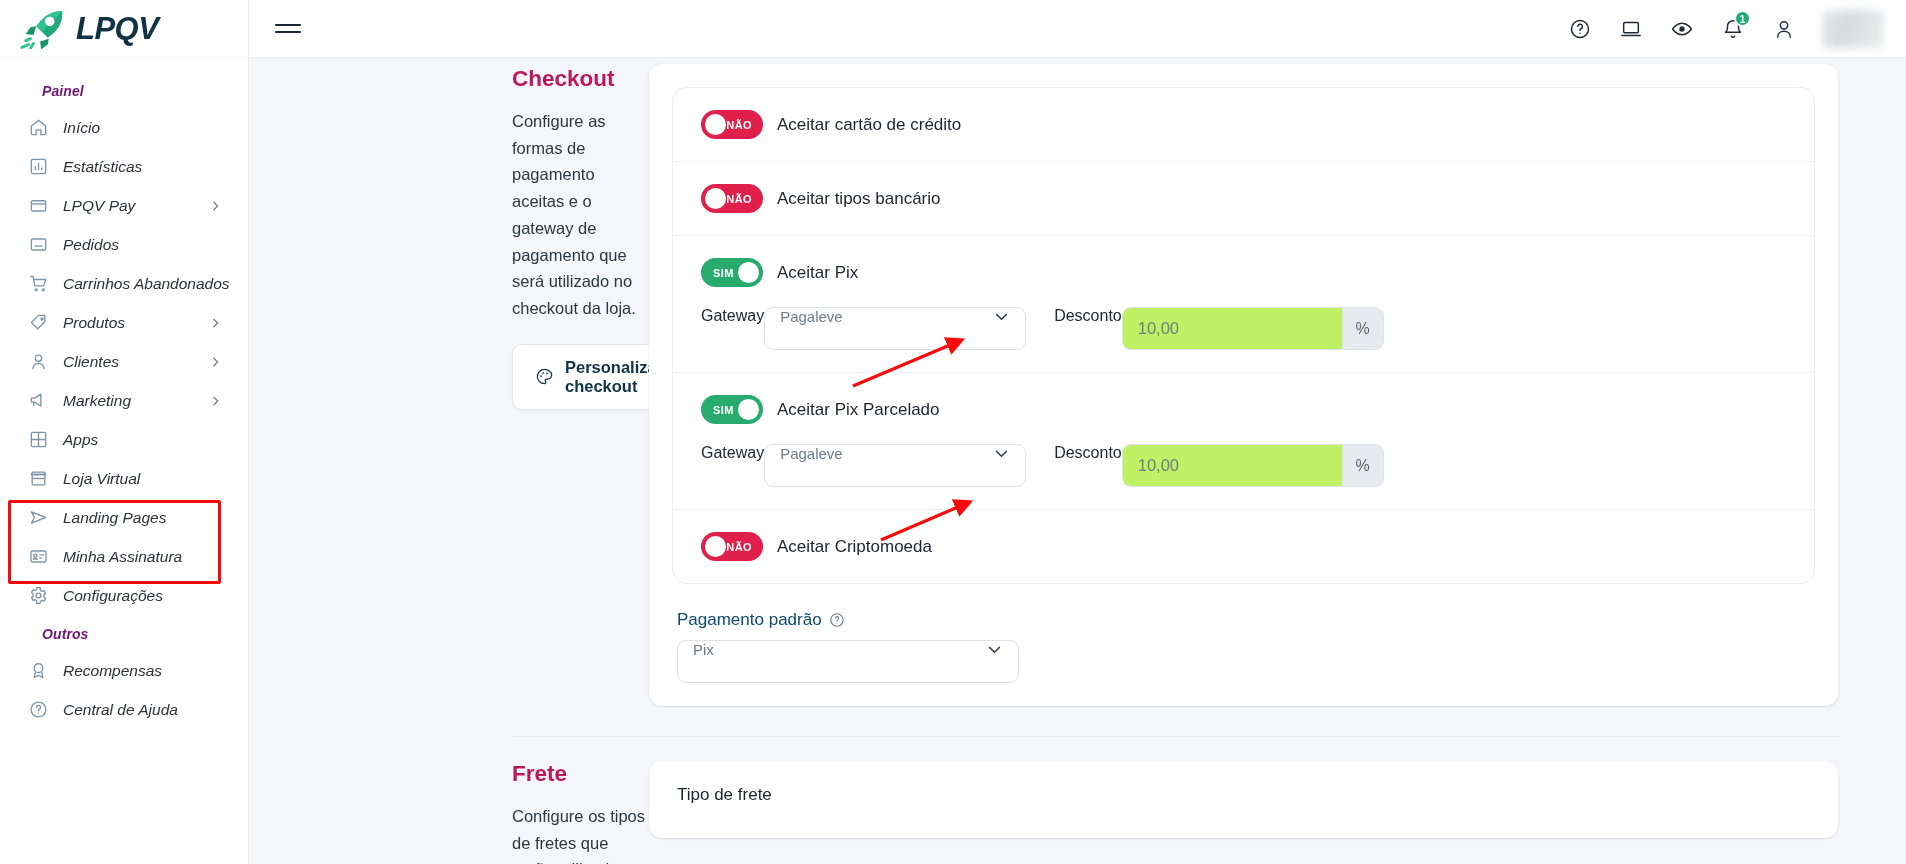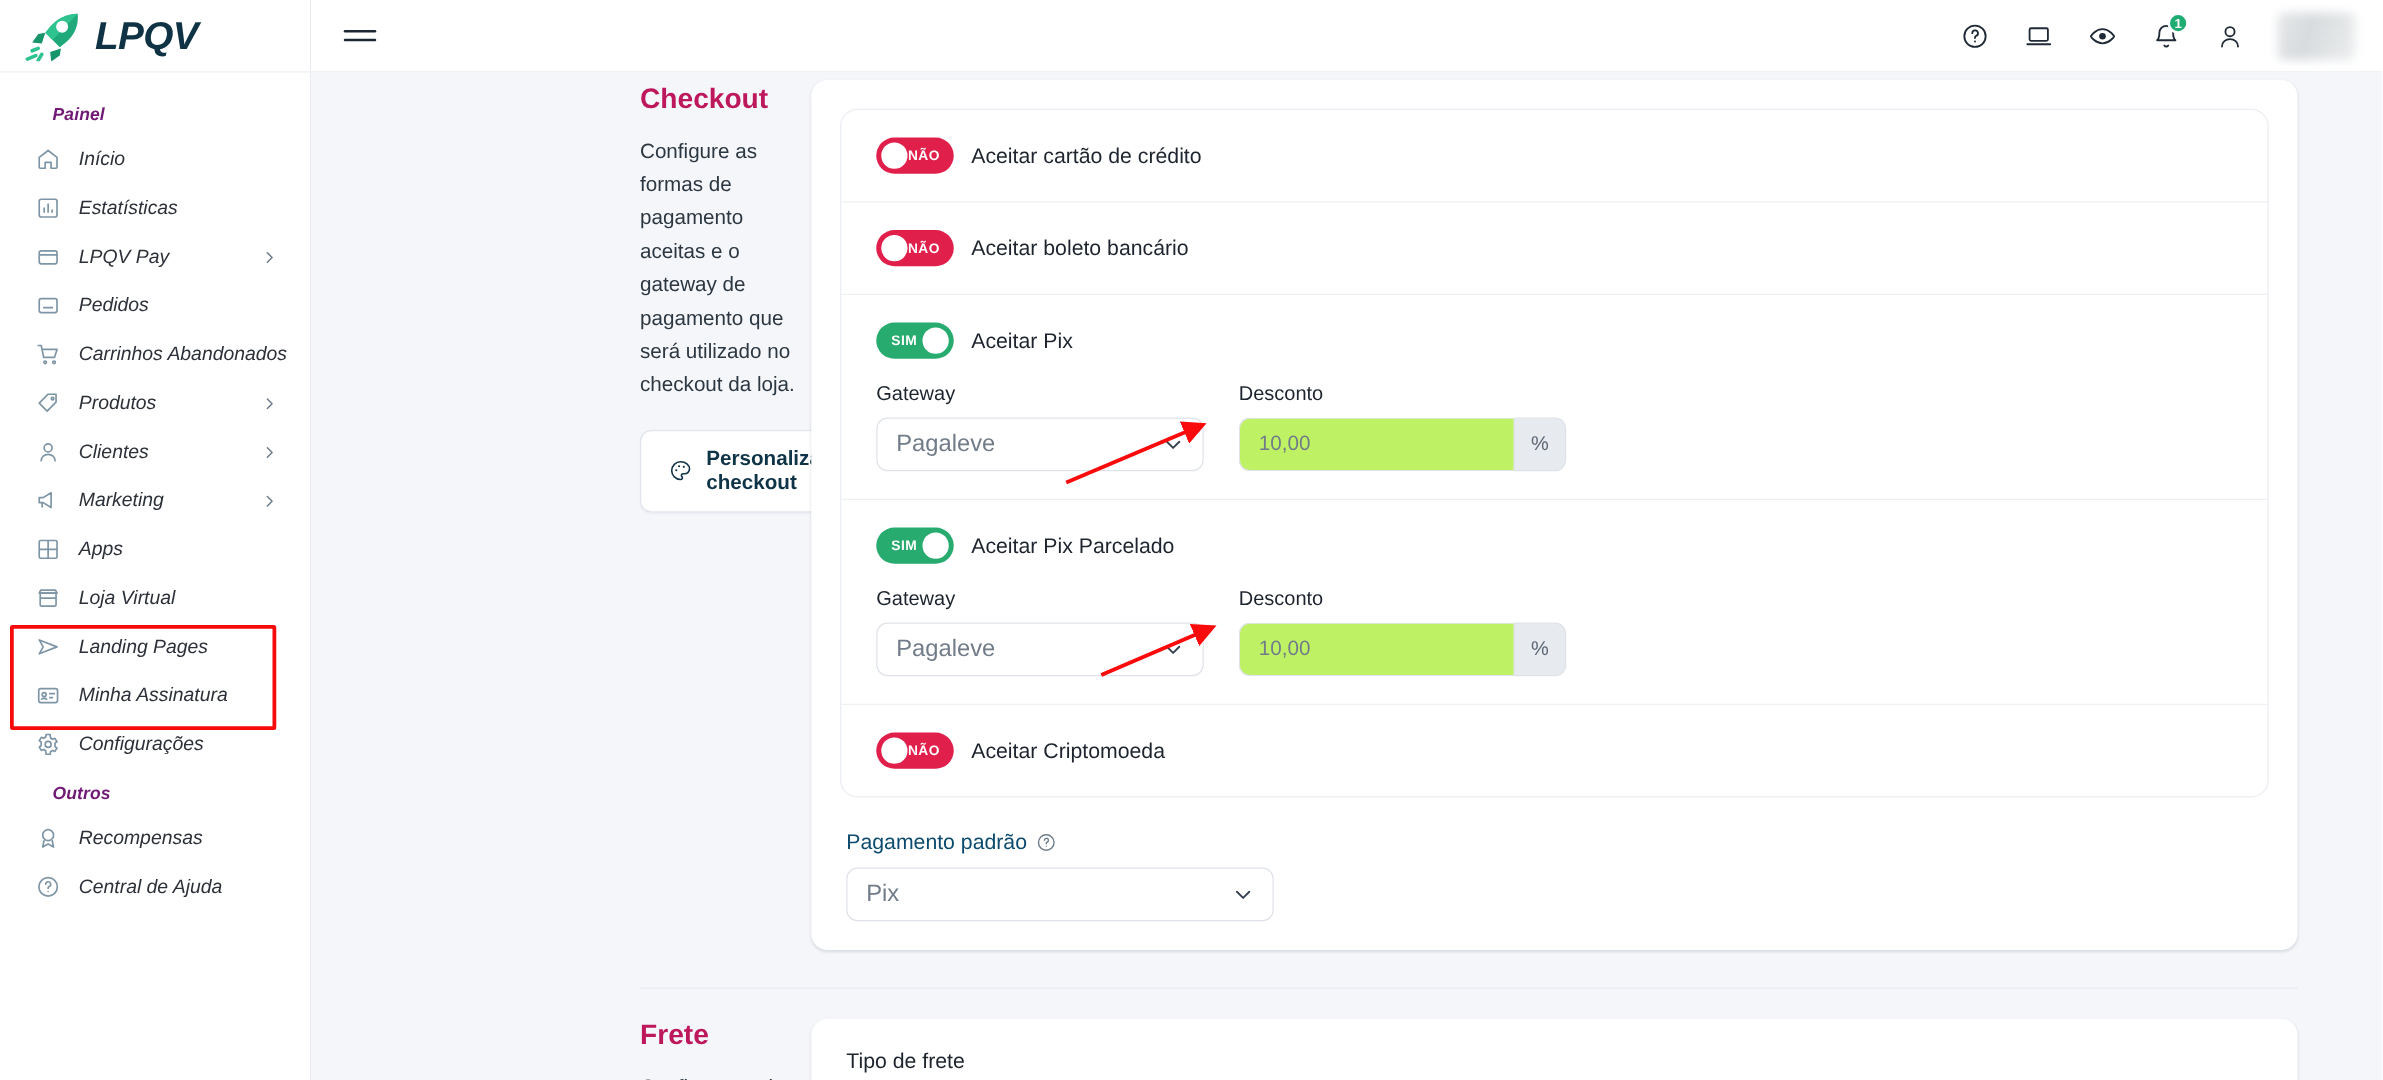--- a/index.html
+++ b/index.html
@@ -183,29 +183,29 @@
   .toggle .tlabel {
     font-size: 11px; font-weight: 700; color: #fff;
     letter-spacing: .4px;
     padding: 0 9px;
   }
   .toggle.off .tlabel { padding-right: 11px; }
   .toggle.on  .tlabel { padding-left: 12px; }
   .toggle-text { font-size: 17px; color: #1d242e; }
 
   .field-row { display: flex; gap: 28px; margin-top: 20px; }
-  .field { display: flex; flex-direction: column; }
+  .field { display: flex; flex-direction: row; }
   .field-label { font-size: 16px; color: #1d242e; margin-bottom: 9px; }
   .sel {
     width: 262px; height: 43px;
     border: 1px solid #dfe3e9; border-radius: 9px;
     background: #fff;
-    display: flex; align-items: center;
+    display: flex; align-items: flex-start;
     padding: 0 15px;
-    font-size: 19px; color: #717c88;
+    font-size: 15px; color: #717c88;
     cursor: pointer; position: relative;
   }
   .sel .chev { margin-left: auto; color: #34404d; display: flex; }
   .sel .chev svg { width: 17px; height: 17px; display: block; }
 
   .input-grp { display: flex; width: 262px; height: 43px; }
   .input-grp input {
     flex: 1; min-width: 0;
     border: 1px solid #dfe3e9; border-right: none;
     border-radius: 9px 0 0 9px;
@@ -515,21 +515,21 @@
                 <span class="toggle-text">Aceitar cartão de crédito</span>
               </div>
             </div>
 
             <div class="pay-row">
               <div class="toggle-line">
                 <div class="toggle off">
                   <span class="knob"></span>
                   <span class="tlabel">NÃO</span>
                 </div>
-                <span class="toggle-text">Aceitar boleto bancário</span>
+                <span class="toggle-text">Aceitar tipos bancário</span>
               </div>
             </div>
 
             <div class="pay-row">
               <div class="toggle-line">
                 <div class="toggle on">
                   <span class="knob"></span>
                   <span class="tlabel">SIM</span>
                 </div>
                 <span class="toggle-text">Aceitar Pix</span>

